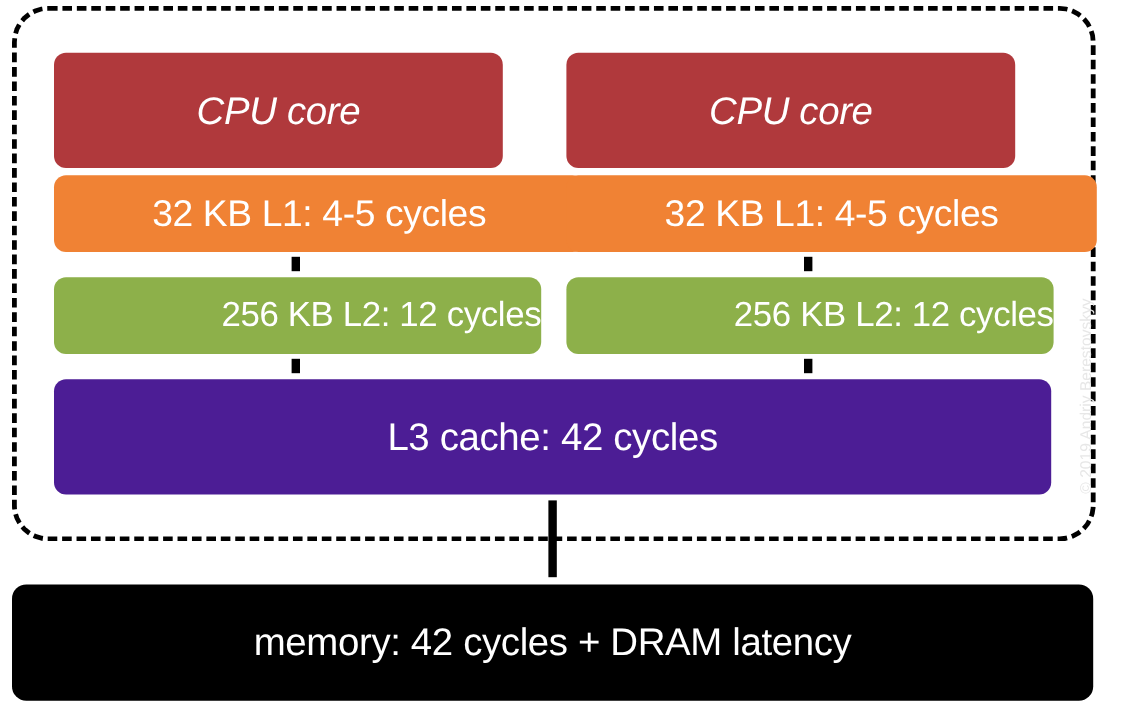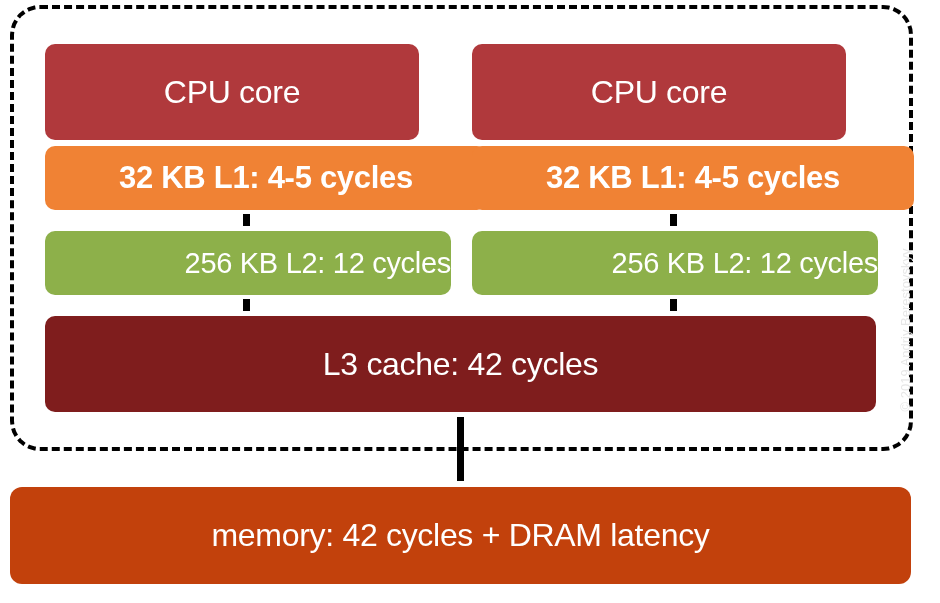--- a/index.html
+++ b/index.html
@@ -3,22 +3,22 @@
   <meta charset="utf-8">
   <style>
     html, body { margin: 0; padding: 0; background: #ffffff; }
     body { width: 940px; height: 603px; position: relative; overflow: hidden;
            font-family: "Liberation Sans", "DejaVu Sans", sans-serif; }
     .boundary { position: absolute; left: 10px; top: 5px; width: 903px; height: 446px;
                 border: 4px dashed #000000; border-radius: 30px; box-sizing: border-box; }
     .box { position: absolute; box-sizing: border-box; border-radius: 10px;
            display: flex; align-items: center; justify-content: center;
            color: #ffffff; white-space: nowrap; letter-spacing: -0.3px; }
-    .core { height: 96px; top: 44px; width: 374px; font-size: 32px; }
-    .l1 { height: 64px; top: 146px; width: 442px; font-size: 31px; font-weight: bold; }
+    .core { height: 96px; top: 44px; width: 374px; font-size: 32px; font-style: italic; }
+    .l1 { height: 64px; top: 146px; width: 442px; font-size: 31px; }
     .l2 { height: 64px; top: 231px; width: 406px; font-size: 29px; justify-content: flex-end; }
     .left { left: 45px; }
     .right { left: 472px; }
     .l3 { left: 45px; top: 316px; width: 831px; height: 96px; font-size: 32px; }
     .mem { left: 10px; top: 487px; width: 901px; height: 97px; font-size: 32px; border-radius: 12px; }
     .link { position: absolute; background: #000000; }
     .tick { width: 7px; height: 12px; }
     .bus { left: 457px; top: 417px; width: 7px; height: 64px; }
     .watermark { position: absolute; left: 905px; top: 330px; transform: translate(-50%, -50%) rotate(-90deg);
                  color: #e7e7e7; font-size: 13px; white-space: nowrap; }
@@ -45,23 +45,23 @@
 </div>
 <div class="box l1 right" style="background:#f08234;">
   <span>32 KB L1: 4-5 cycles</span>
 </div>
 <div class="link tick" style="left:670px; top:214px;"></div>
 <div class="box l2 right" style="background:#8db04a;">
   <span>256 KB L2: 12 cycles</span>
 </div>
 <div class="link tick" style="left:670px; top:299px;"></div>
 
-<div class="box l3" style="background:#7f1d1d;">
+<div class="box l3" style="background:#4c1d95;">
   <span>L3 cache: 42 cycles</span>
 </div>
 
 <div class="link bus"></div>
 
-<div class="box mem" style="background:#c2410c;">
+<div class="box mem" style="background:#000000;">
   <span>memory: 42 cycles + DRAM latency</span>
 </div>
 
 <div class="watermark">© 2019 Andriy Berestovskyy</div>
 
 </body></html>

